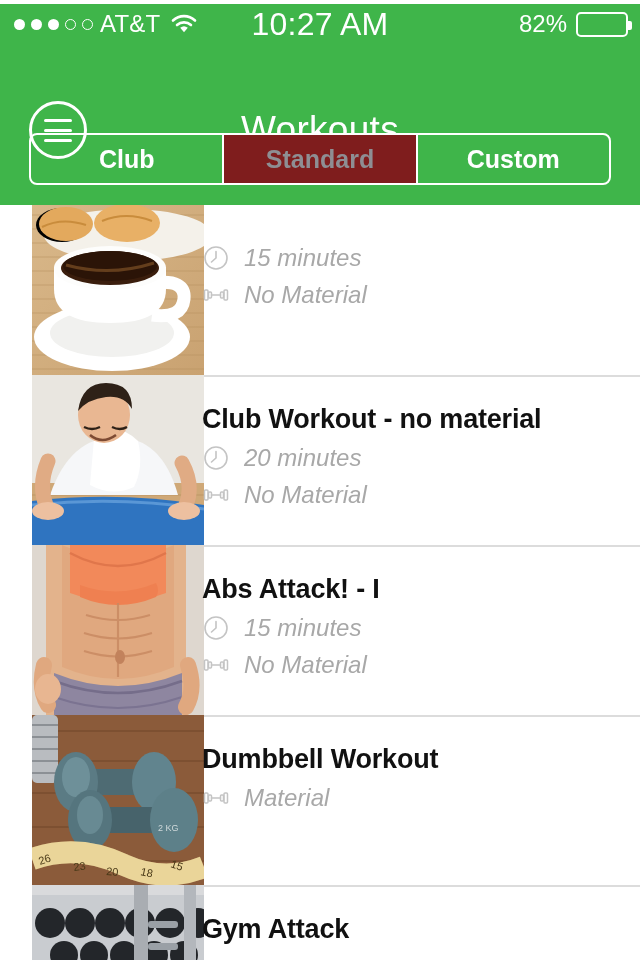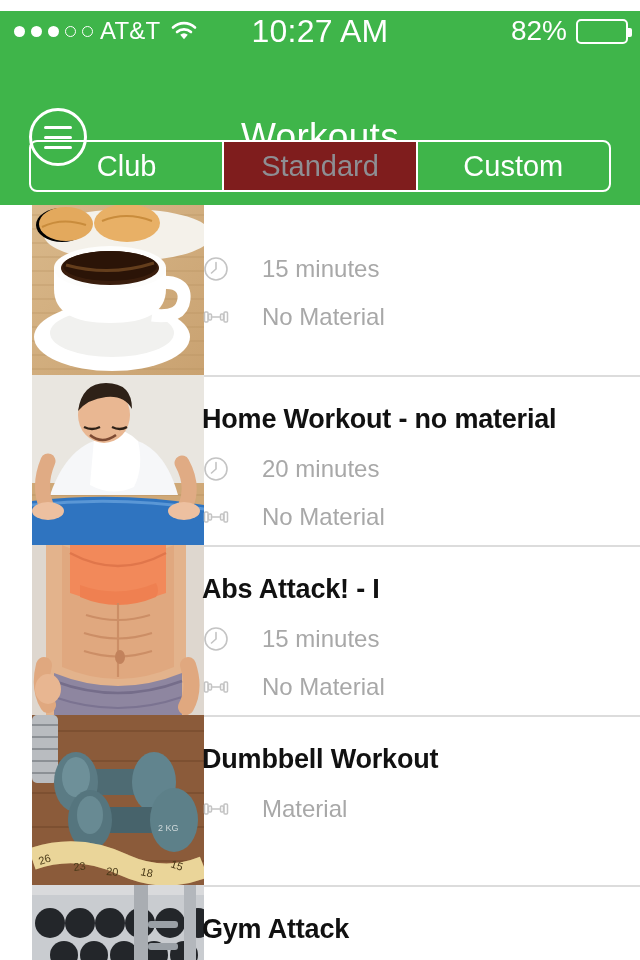--- a/index.html
+++ b/index.html
@@ -5,42 +5,42 @@
   * { margin:0; padding:0; box-sizing:border-box; }
   html, body {
     width:640px; height:960px;
     font-family:"Liberation Sans", sans-serif;
     background:#ffffff; overflow:hidden;
   }
   #app { position:relative; width:640px; height:960px; overflow:hidden; background:#fff; }
 
   
   .header {
-    position:absolute; top:11px; left:0; width:640px; height:205px;
+    position:absolute; top:4px; left:0; width:640px; height:205px;
     background:#3fb54a;
   }
 
   
   .statusbar {
     position:relative; height:40px; width:100%;
     color:#fff;
   }
   .sb-left { position:absolute; left:14px; top:0; height:40px; display:flex; align-items:center; gap:7px; }
   .dots { display:flex; align-items:center; gap:6px; }
   .dot { width:11px; height:11px; border-radius:50%; background:#fff; }
   .dot.hollow { background:transparent; border:1.6px solid #fff; width:11px; height:11px; }
   .carrier { font-size:24px; letter-spacing:0.2px; color:#fff; line-height:1; }
   .wifi { width:26px; height:20px; position:relative; margin-left:4px; }
   .sb-center {
     position:absolute; left:0; right:0; top:0; height:40px;
     display:flex; align-items:center; justify-content:center;
     font-size:32px; color:#fff; letter-spacing:0.2px;
   }
   .sb-right { position:absolute; right:12px; top:0; height:40px; display:flex; align-items:center; gap:9px; }
-  .battpct { font-size:28px; color:#fff; }
+  .battpct { font-size:24px; color:#fff; }
   .batt { width:52px; height:25px; border:2px solid #fff; border-radius:5px; position:relative; padding:2px; }
   .batt-fill { height:100%; width:82%; background:#fff; border-radius:2px; }
   .batt-cap { position:absolute; right:-6px; top:7px; width:4px; height:9px; background:#fff; border-radius:0 2px 2px 0; }
 
   
   .navbar { position:relative; height:85px; width:100%; }
   .menu-btn {
     position:absolute; left:29px; top:57px; width:58px; height:58px;
     border:3px solid #fff; border-radius:50%;
     display:flex; flex-direction:column; align-items:center; justify-content:center; gap:7px;
@@ -54,38 +54,39 @@
   }
 
   
   .segmented {
     position:absolute; left:29px; top:129px; width:582px; height:52px;
     border:2px solid #fff; border-radius:8px; overflow:hidden;
     display:flex;
   }
   .seg {
     flex:1; display:flex; align-items:center; justify-content:center;
-    font-size:29px; color:#fff; background:transparent;
+    font-size:25px; color:#fff; background:transparent;
     border-right:2px solid #fff;
+    font-weight:bold;
   }
   .seg:last-child { border-right:none; }
   .seg.active { background:#7f1d1d; color:#8e8e93; }
 
   
   .list { position:absolute; top:205px; left:0; width:640px; height:755px; background:#fff; }
   .row { position:relative; width:640px; height:170px; background:#fff; }
   .row-sep { position:absolute; left:172px; right:0; top:0; height:2px; background:#dcdcdc; }
   .thumb { position:absolute; left:0; top:0; width:172px; height:170px; overflow:hidden; background:#cfcfcf;margin-left:32px; }
   .thumb svg { display:block; width:172px; height:170px; }
   .row-body { position:absolute; left:202px; top:0; right:0; height:170px; padding-top:30px; }
   .row-title {
     font-size:27px; font-weight:bold; color:#111; line-height:1.1;
     letter-spacing:-0.2px; white-space:nowrap;
   }
-  .meta { display:flex; align-items:center; gap:32px; margin-top:20px; }
+  .meta { display:flex; align-items:center; gap:14px; margin-top:9px;font-style:italic; }
   .meta-icon { width:28px; height:28px; flex:none; display:block; }
   .meta-text { font-size:24px; color:#a8a8a8; line-height:1; }
 </style>
 </head>
 <body>
 
 <div id="app">
 
   <div class="header">
 
@@ -219,21 +220,21 @@
           <path d="M52 52 q8 4 16 0" stroke="#2e2117" stroke-width="2.4" fill="none"></path>
           <path d="M80 52 q8 4 15 0" stroke="#2e2117" stroke-width="2.4" fill="none"></path>
           <path d="M58 60 q12 10 26 0" stroke="#7d4a33" stroke-width="2.6" fill="none"></path>
           <path d="M16 86 q-10 24 -2 44" stroke="#e0ab84" stroke-width="15" fill="none" stroke-linecap="round"></path>
           <path d="M150 88 q12 22 4 42" stroke="#e0ab84" stroke-width="15" fill="none" stroke-linecap="round"></path>
           <ellipse cx="16" cy="136" rx="16" ry="9" fill="#edc0a0"></ellipse>
           <ellipse cx="152" cy="136" rx="16" ry="9" fill="#edc0a0"></ellipse>
         </svg>
       </div>
       <div class="row-body">
-        <div class="row-title">Home Workout - no material</div>
+        <div class="row-title">Club Workout - no material</div>
         <div class="meta">
           <svg class="meta-icon" viewBox="0 0 28 28">
             <circle cx="14" cy="14" r="11" fill="none" stroke="#c4c4c4" stroke-width="1.6"></circle>
             <path d="M14 7.5 V14 L9.5 18" fill="none" stroke="#c4c4c4" stroke-width="1.6" stroke-linecap="round"></path>
           </svg>
           <span class="meta-text">20 minutes</span>
         </div>
         <div class="meta">
           <svg class="meta-icon" viewBox="0 0 28 28">
             <g fill="none" stroke="#c4c4c4" stroke-width="1.5" stroke-linecap="round">

